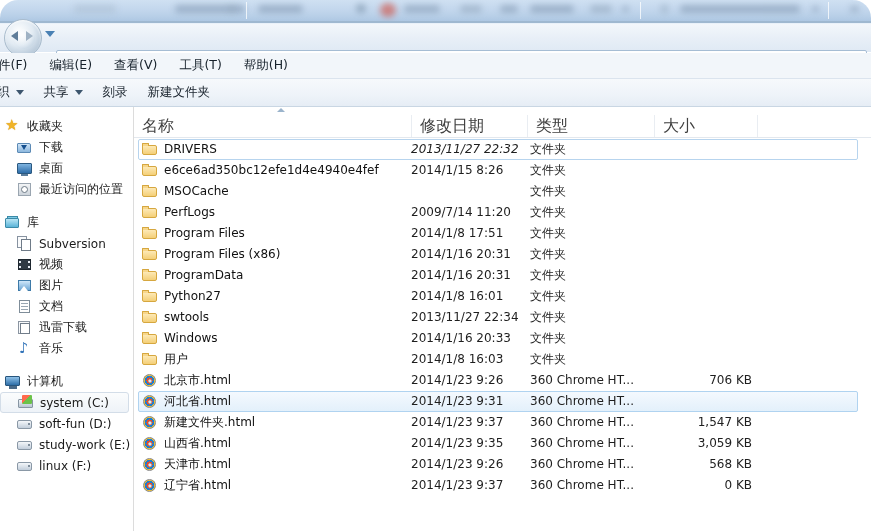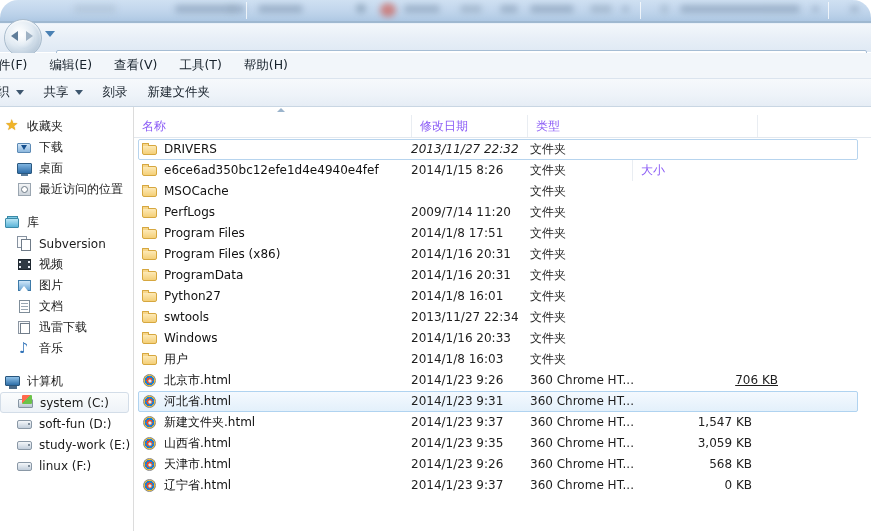--- a/index.html
+++ b/index.html
@@ -223,21 +223,21 @@
     border-left: 4px solid transparent; border-right: 4px solid transparent;
     border-bottom: 4px solid #9bb4cc;
   }
   .col-head {
     position: absolute; left: 0; top: 8px; width: 737px; height: 23px;
     background: #fff;
     border-bottom: 1px solid #e3e8ee;
   }
   .col-head .ch {
     position: absolute; top: 0; height: 22px; line-height: 22px;
-    font-size: 12px; color: #8b5cf6; padding-left: 8px;
+    font-size: 16px; color: #404040; padding-left: 8px;
     border-left: 1px solid #e9edf2;
     cursor: default;
   }
   .col-head .ch:first-child { border-left: none; }
 
   .rows { position: absolute; left: 0; top: 32px; width: 737px; }
   .row {
     height: 21px; position: relative; cursor: default;
   }
   .row .cell { position: absolute; top: 0; height: 21px; line-height: 21px; font-size: 12px; }
@@ -472,21 +472,21 @@
     <div class="side-split"></div>
 
     <div class="filelist">
 
       <div class="sort-tri"></div>
 
       <div class="col-head">
         <div class="ch" style="left:0px;width:277px;">名称</div>
         <div class="ch" style="left:277px;width:116px;">修改日期</div>
         <div class="ch" style="left:393px;width:120px;">类型</div>
-        <div class="ch" style="left:498px;width:110px;margin-top:44px;">大小</div>
+        <div class="ch" style="left:520px;width:110px;">大小</div>
         <div class="ch" style="left:623px;width:114px;border-left:1px solid #e9edf2;"></div>
       </div>
 
       <div class="rows">
 
         <div class="row focused">
           <div class="selbg"></div>
           <div class="cell c-name">
             <span class="fi fi-folder">
                 <i class="back"></i>
@@ -631,21 +631,21 @@
         <div class="row">
           <div class="cell c-name">
             <span class="fi fi-html">
                 <i class="disc"></i>
                 <i class="cent"></i>
               </span>
             <span>北京市.html</span>
           </div>
           <div class="cell c-date" style="left:277px;">2014/1/23 9:26</div>
           <div class="cell c-type" style="left:396px;">360 Chrome HT...</div>
-          <div class="cell c-size" style="left:539px;width:105px;text-decoration:underline;">706 KB</div>
+          <div class="cell c-size" style="left:513px;width:105px;">706 KB</div>
         </div>
 
         <div class="row selected">
           <div class="selbg"></div>
           <div class="cell c-name">
             <span class="fi fi-html">
                 <i class="disc"></i>
                 <i class="cent"></i>
               </span>
             <span>河北省.html</span>

